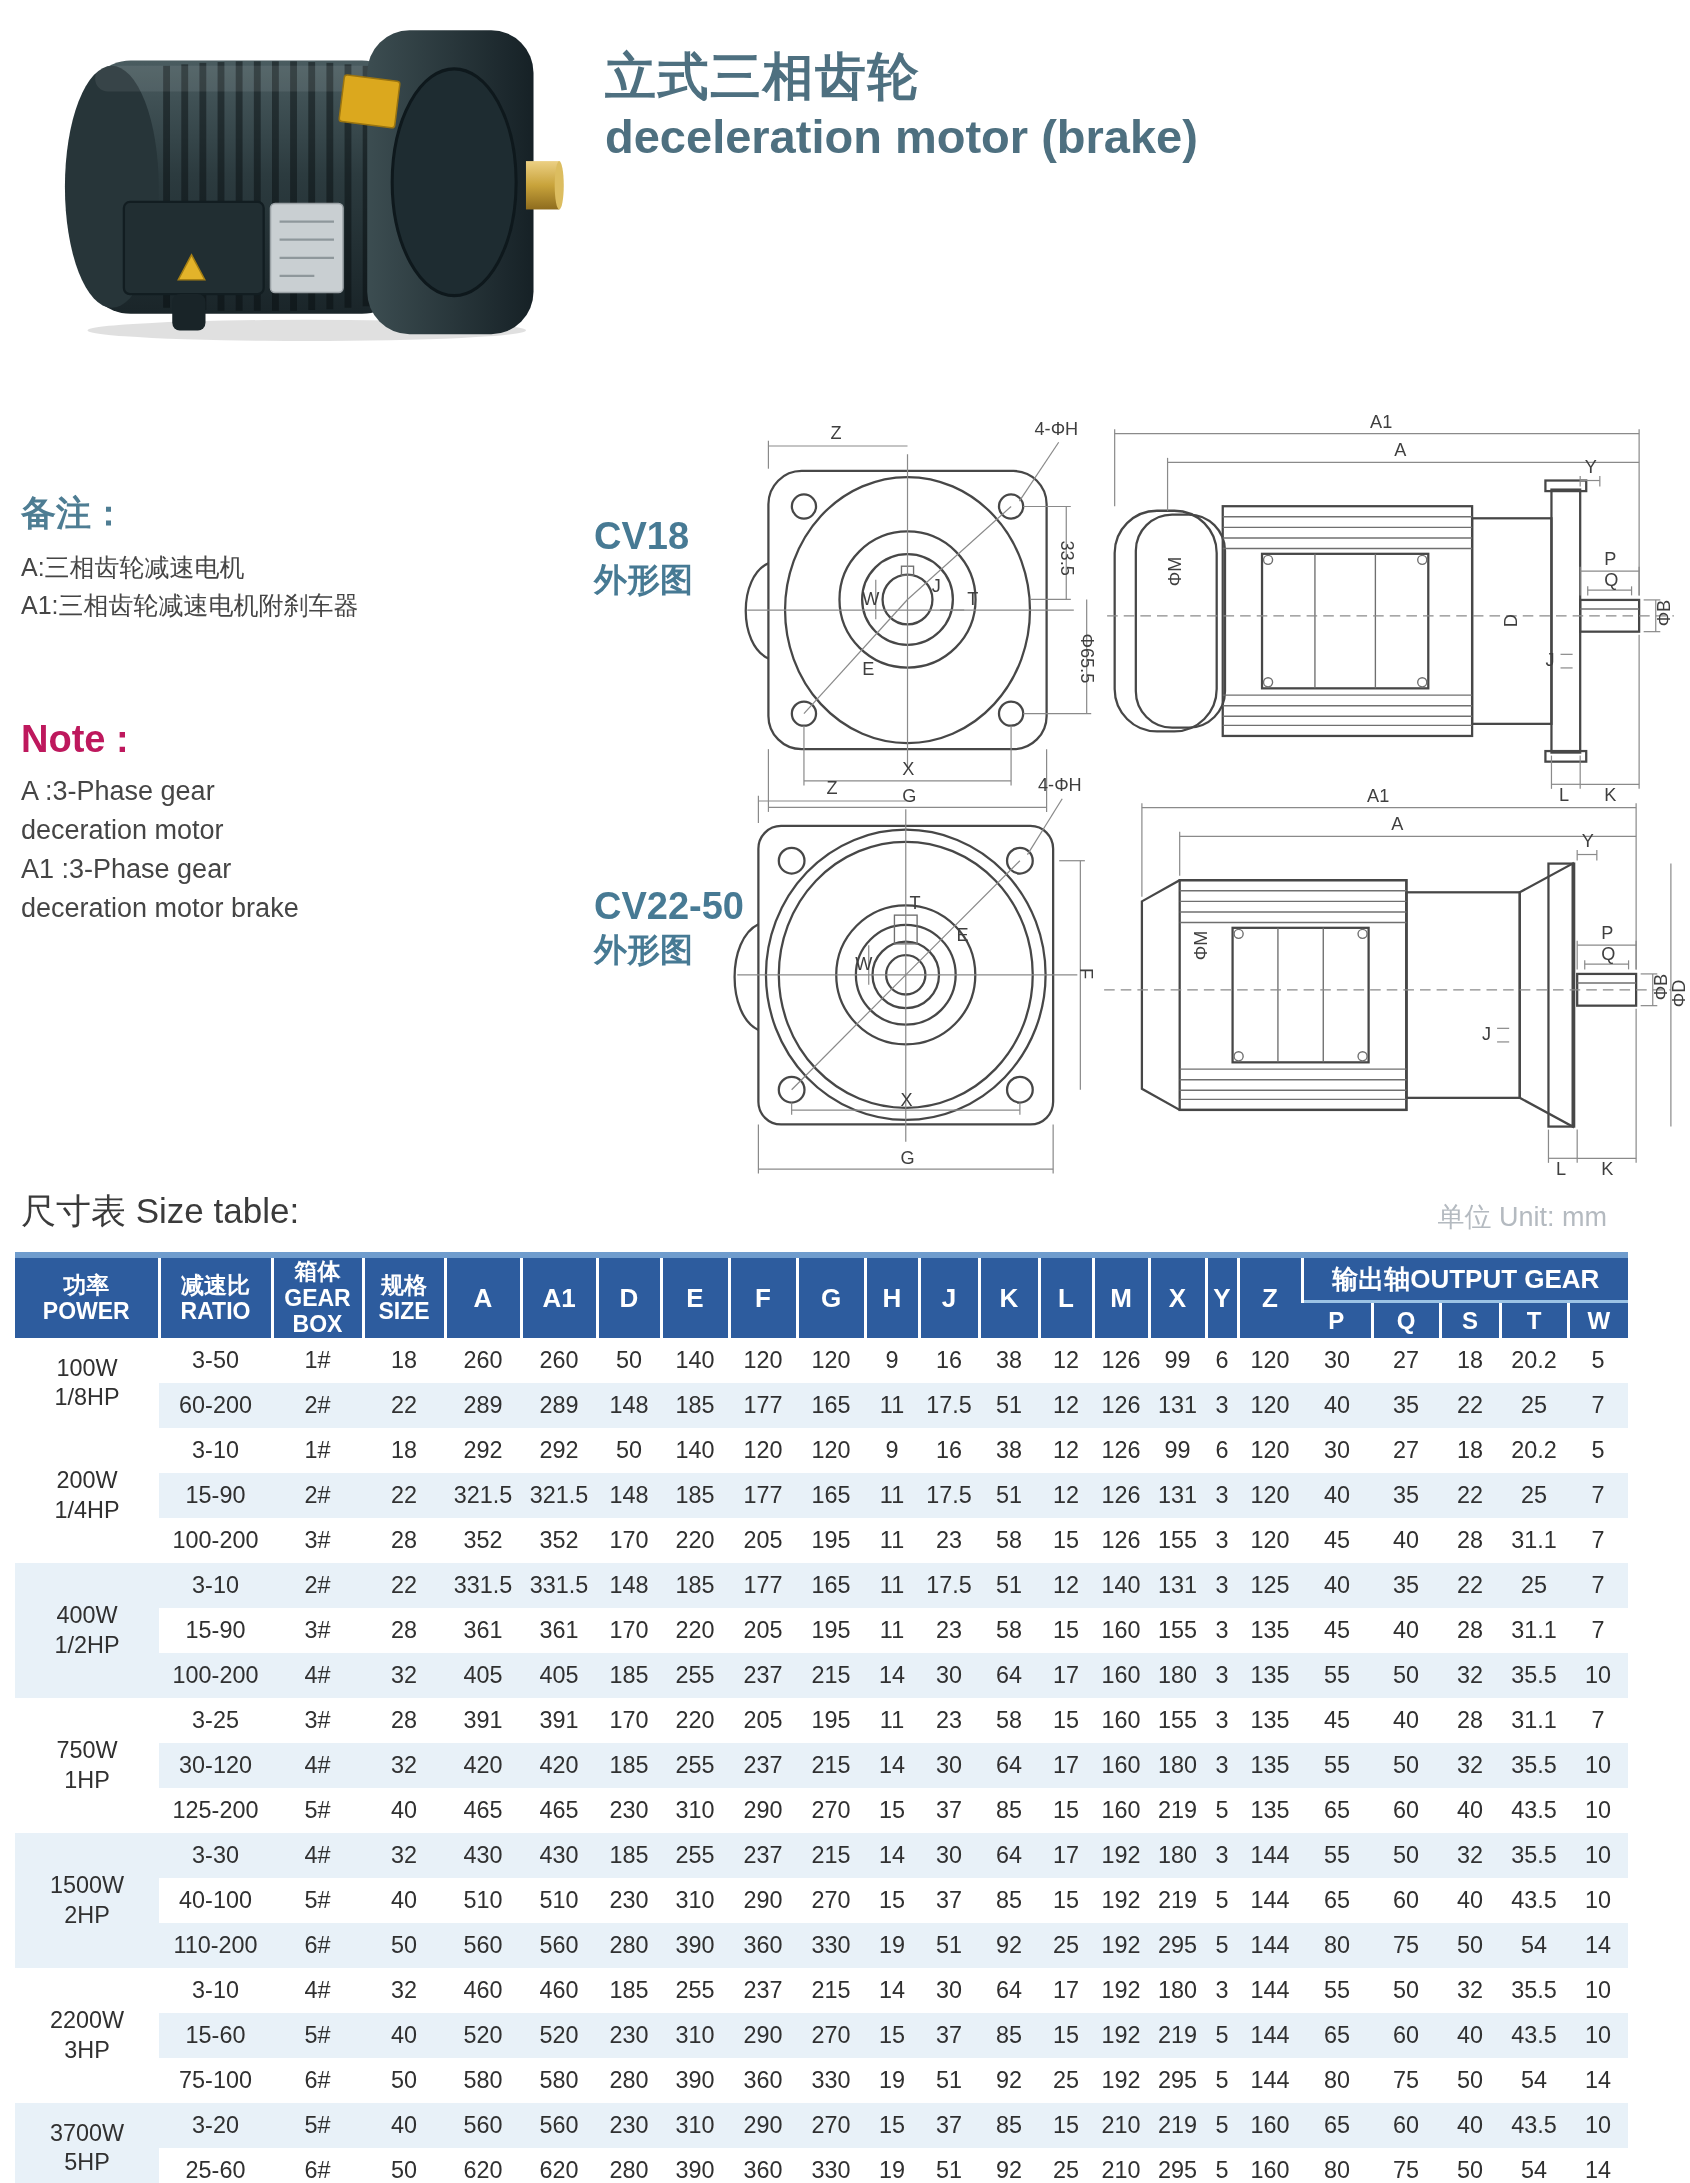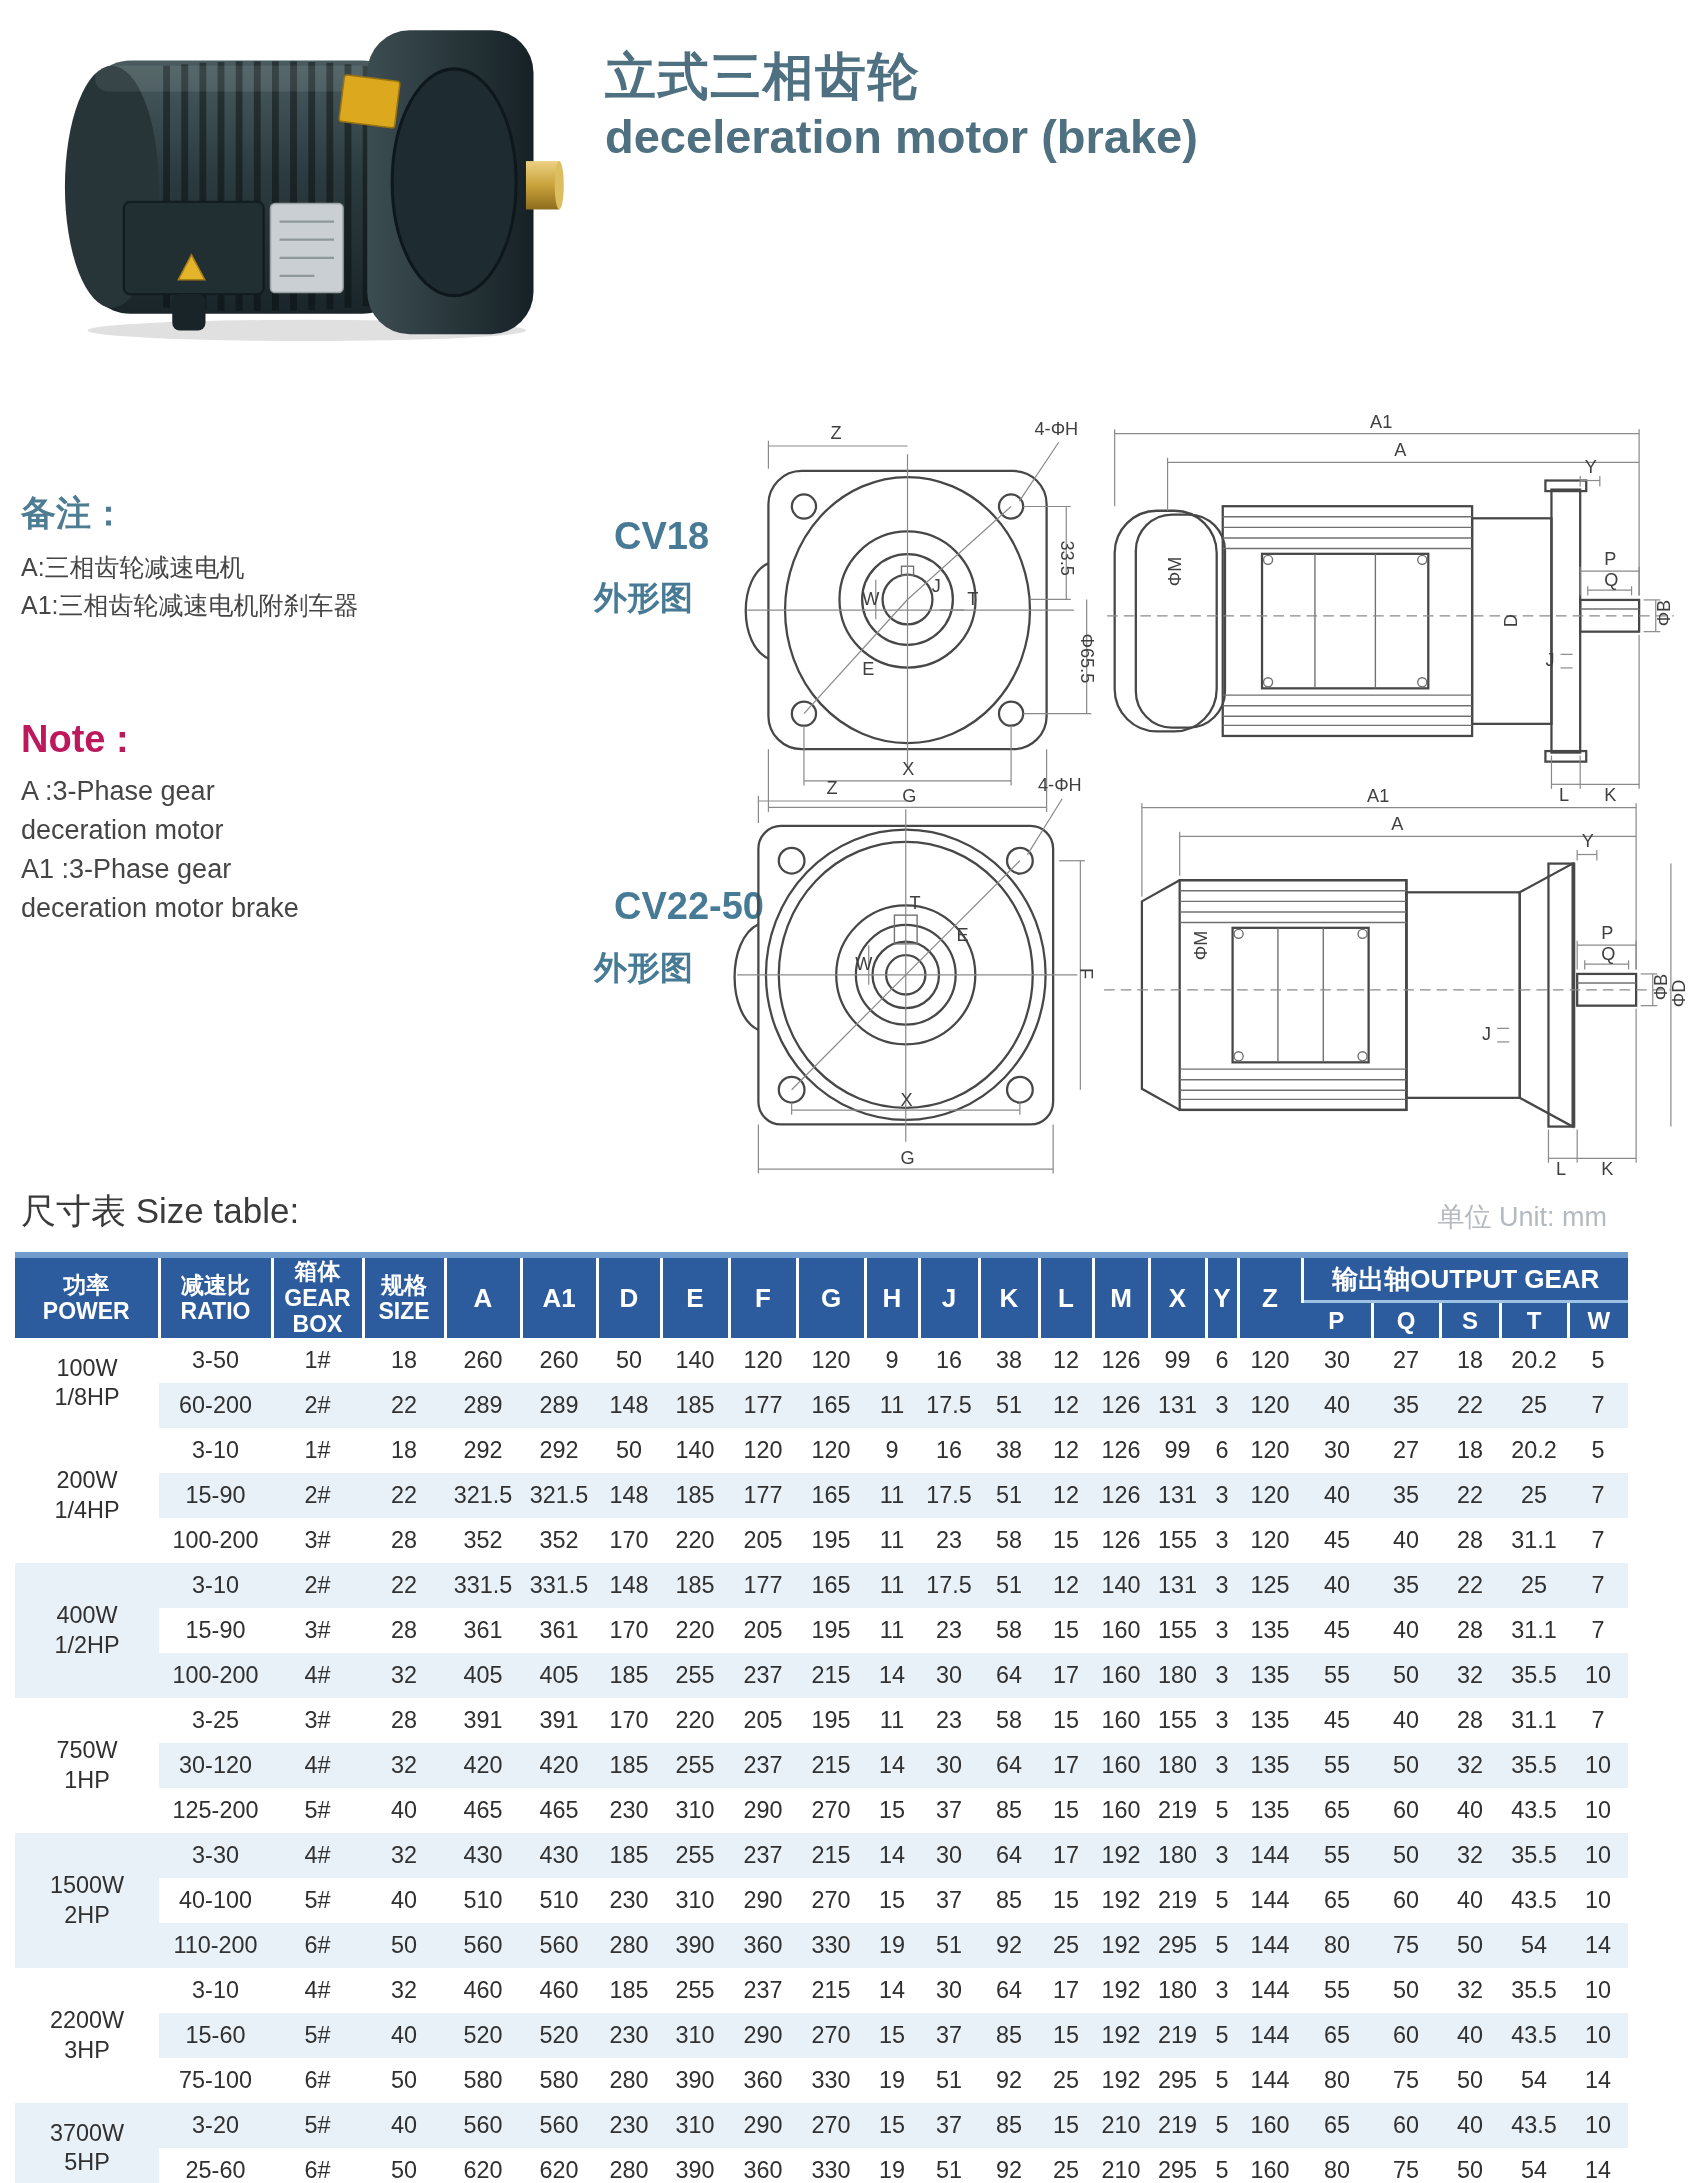--- a/index.html
+++ b/index.html
@@ -15,22 +15,22 @@
   
   .notes-zh{position:absolute;left:21px;top:490px;}
   .notes-zh .heading{font-size:35px;font-weight:bold;color:#4e7d93;margin-bottom:10.6px;}
   .notes-zh .line{font-size:25px;color:#454545;line-height:1.55;}
   .note-en{position:absolute;left:21px;top:718px;}
   .note-en .heading{font-size:38px;font-weight:bold;color:#be185d;margin-bottom:10.6px;}
   .note-en .line{font-size:27px;color:#454545;line-height:39px;}
 
   
   .cv-label{position:absolute;font-weight:bold;color:#477a94;}
-  .cv-label .name{font-size:38px;line-height:1.1;margin-left:20px;}
-  .cv-label .cap{font-size:33px;margin-top:18px;}
+  .cv-label .name{font-size:38px;line-height:1.1;}
+  .cv-label .cap{font-size:33px;margin-top:0;}
   .cv18-label{left:594px;top:516px;}
   .cv2250-label{left:594px;top:886px;}
 
   .drawing{position:absolute;}
   .drawing svg text{font-family:"Liberation Sans",sans-serif;fill:#3f3f3f;font-size:24px;}
   .drawing svg .dim{stroke:#8a8a8a;stroke-width:1.6;fill:none;}
   .drawing svg .outline{stroke:#474747;stroke-width:3;fill:none;}
   .drawing svg .thin{stroke:#6f6f6f;stroke-width:1.8;fill:none;}
 
   

